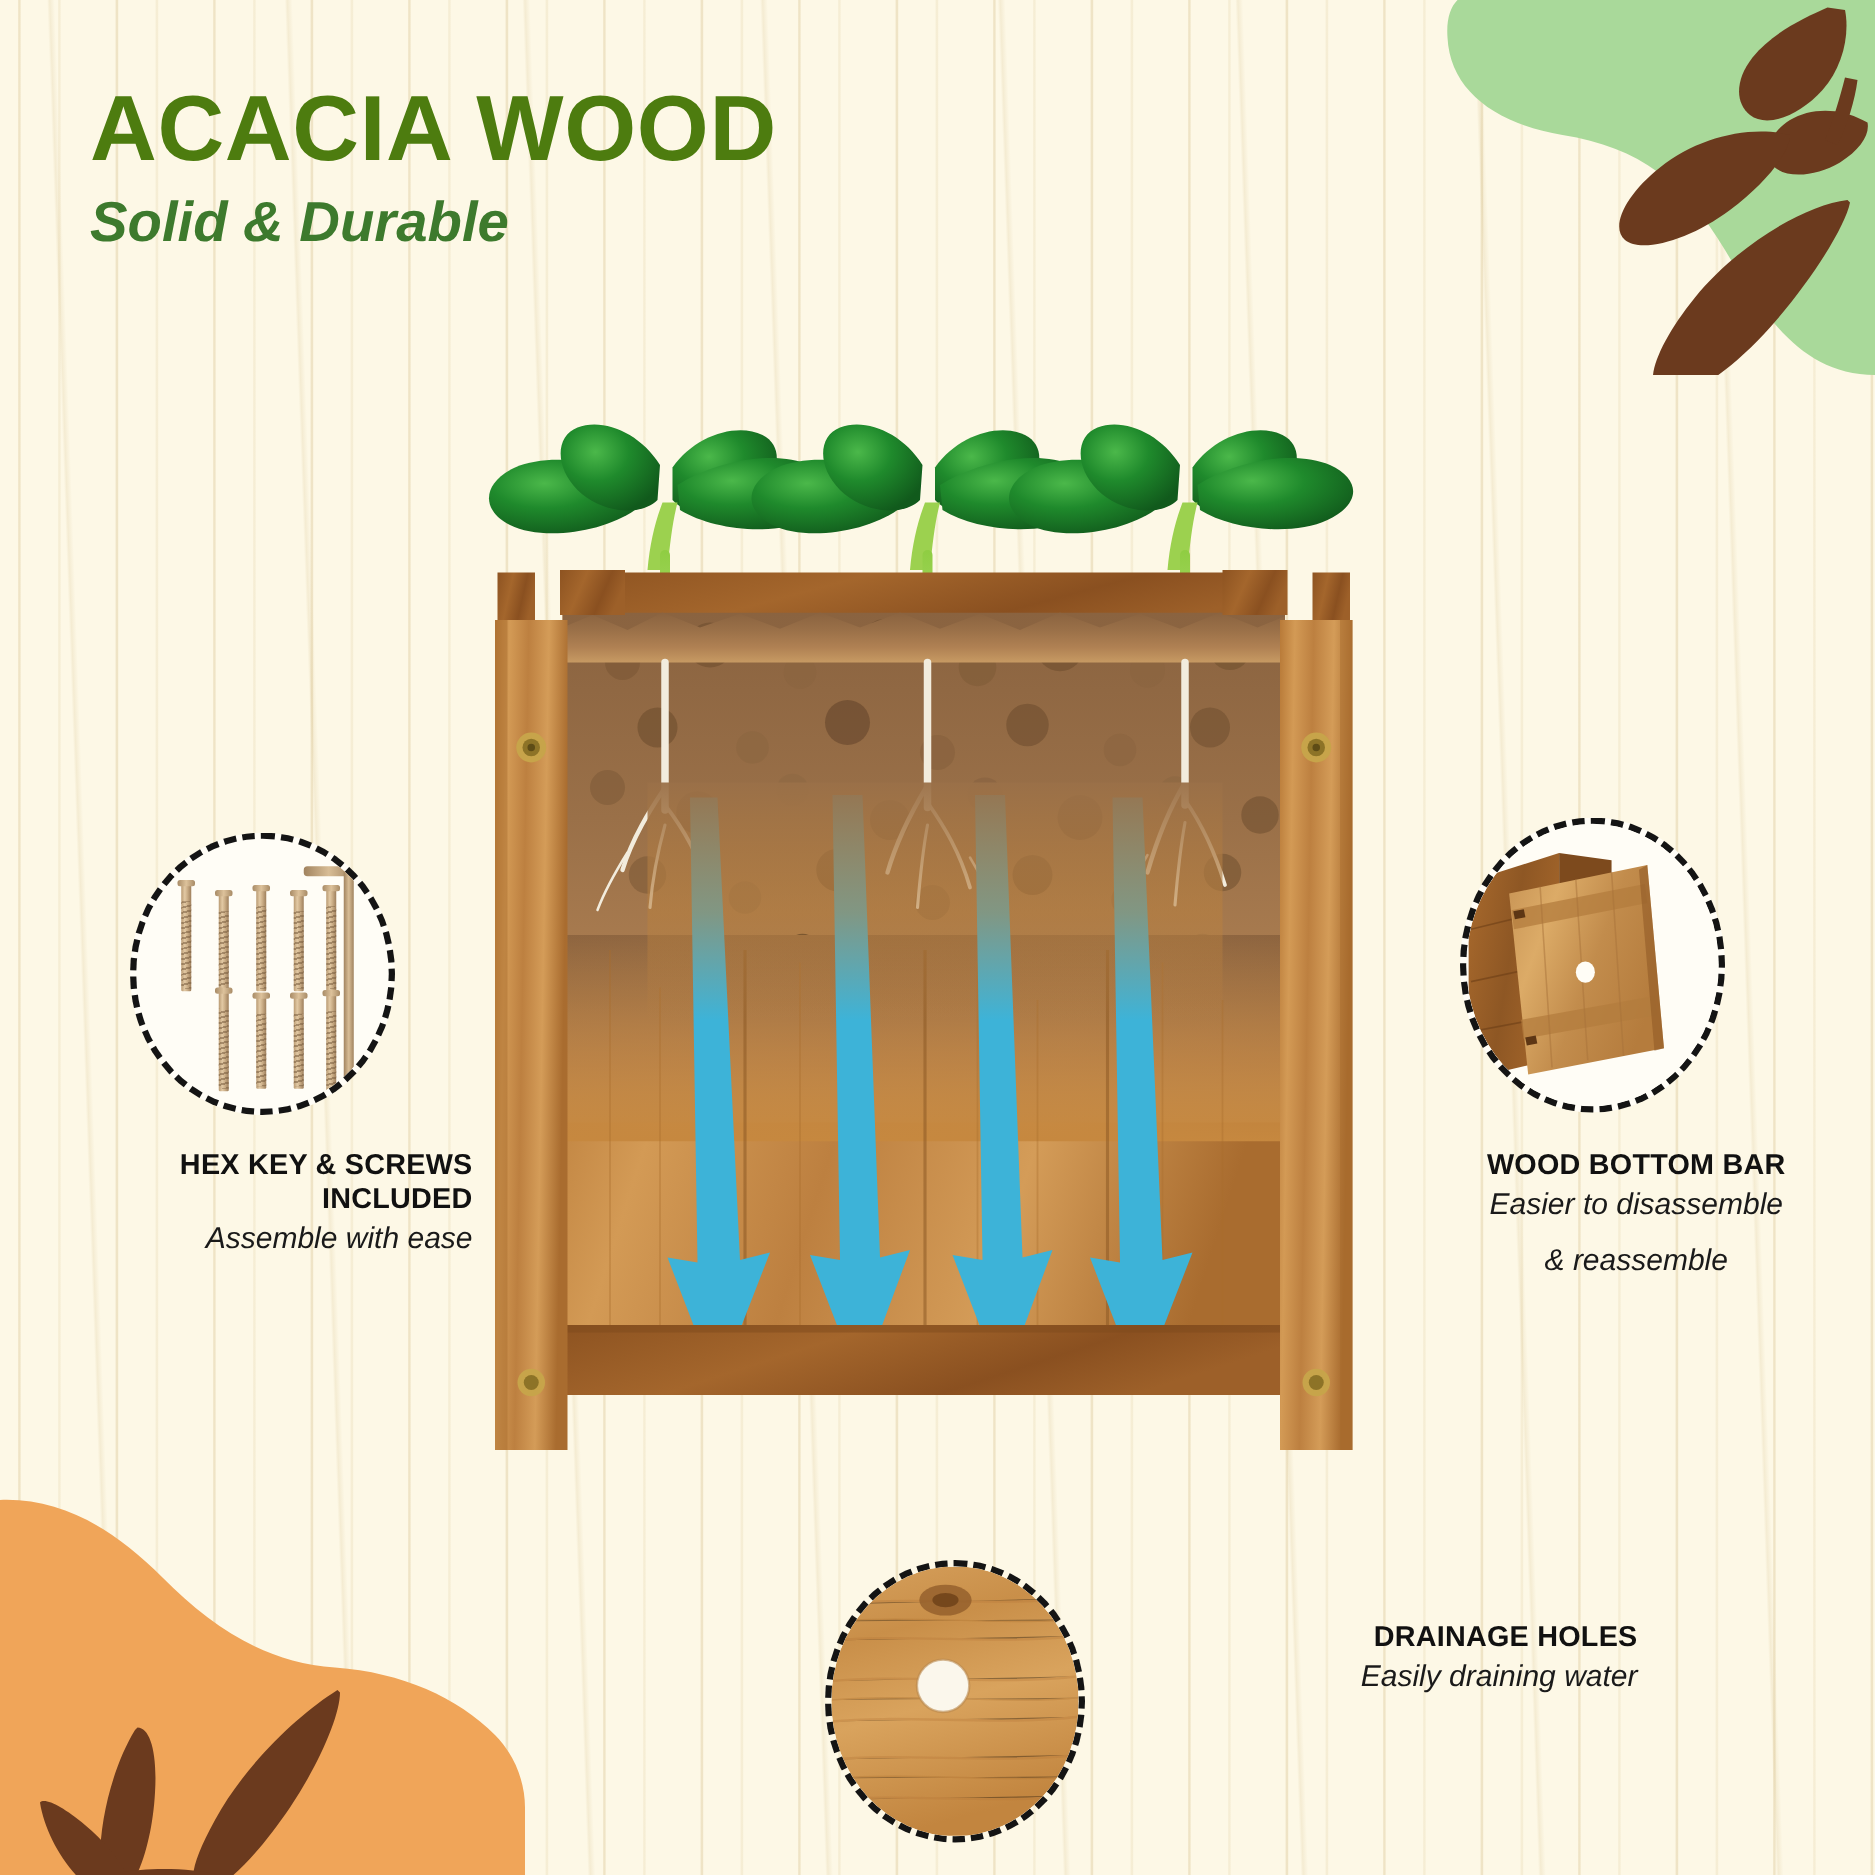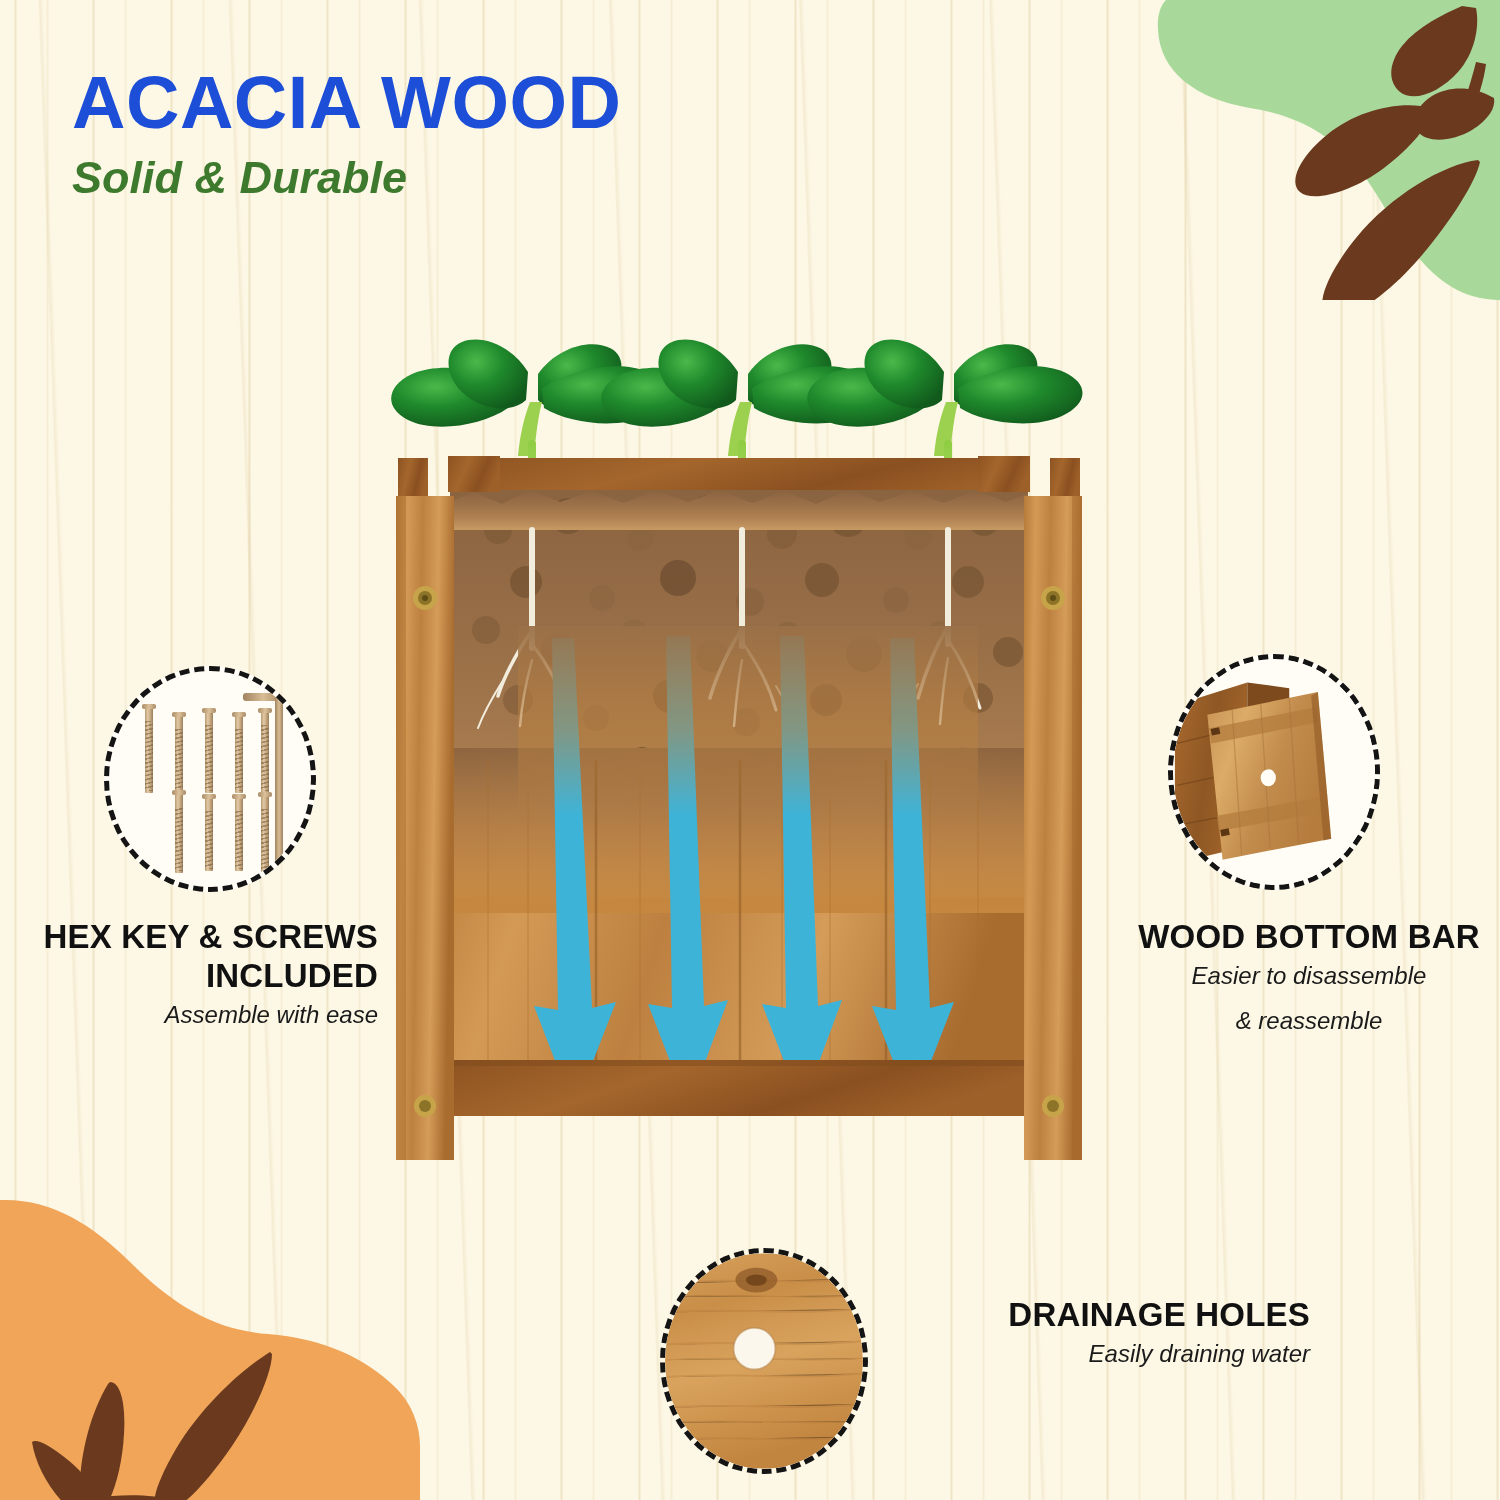--- a/index.html
+++ b/index.html
@@ -44,31 +44,31 @@
   }
 
   
   .corner-tr { position: absolute; top: 0; right: 0; width: 420px; height: 300px; }
   .corner-bl { position: absolute; bottom: 0; left: 0; width: 420px; height: 320px; }
 
   
   .headline { position: absolute; left: 72px; top: 66px; }
   .headline .l1 {
     font-size: 74px; font-weight: bold; letter-spacing: 0.5px;
-    color: #1d4ed8; line-height: 1.0; white-space: nowrap;
+    color: #4d7c0f; line-height: 1.0; white-space: nowrap;
   }
   .headline .l2 {
     font-size: 45px; font-weight: bold; font-style: italic;
     color: #3d7a2d; line-height: 1.05; margin-top: 14px; white-space: nowrap;
   }
 
   
   .callout { position: absolute; }
   .callout .title {
-    font-size: 33px; font-weight: bold; color: #111111;
+    font-size: 23px; font-weight: bold; color: #111111;
     letter-spacing: 0.2px; line-height: 1.18;
   }
   .callout .sub {
     font-size: 24px; font-style: italic; color: #1a1a1a;
     line-height: 1.22; margin-top: 4px;
   }
   .co-left  { left: 18px;  top: 918px;  width: 360px; text-align: right; }
   .co-right { left: 1124px; top: 918px; width: 370px; text-align: center; }
   .co-bot   { left: 910px; top: 1296px; width: 400px; text-align: right; }
 

